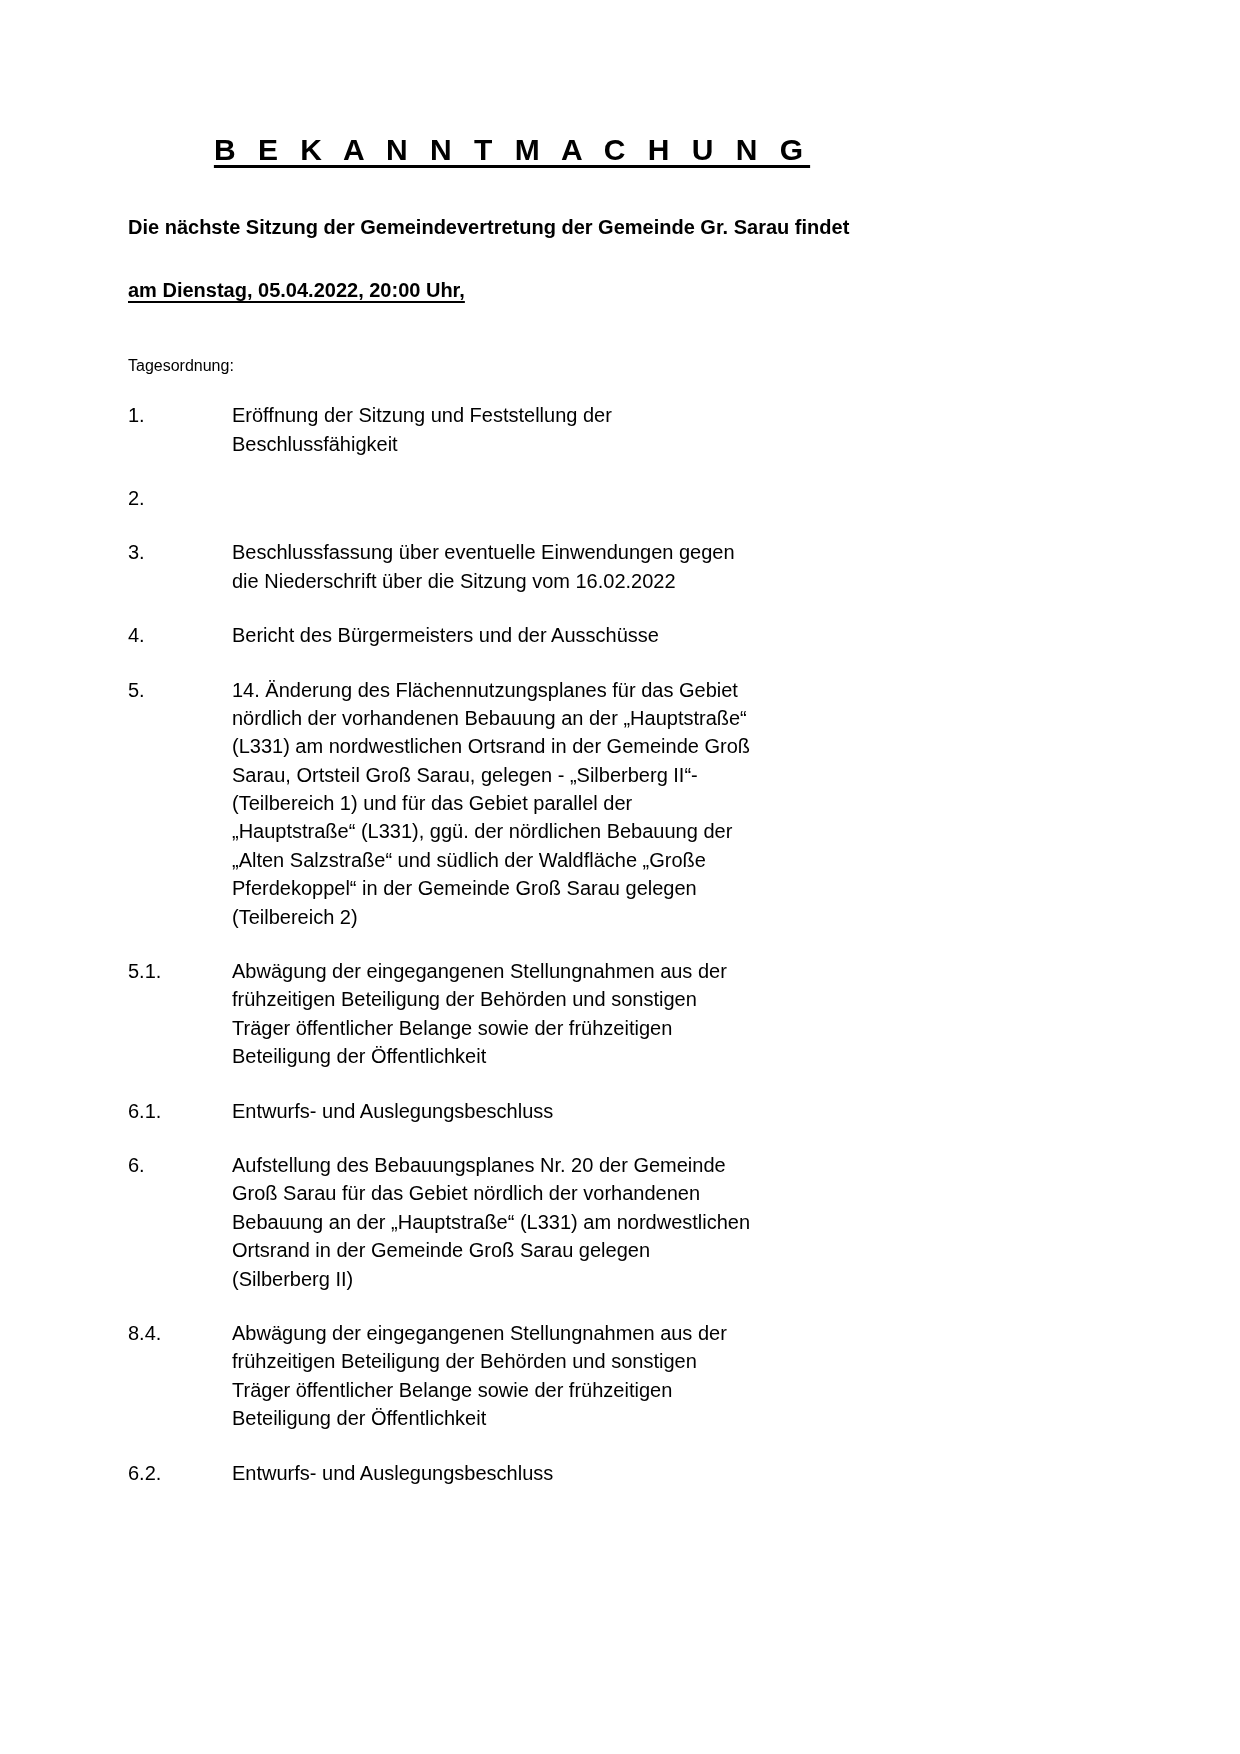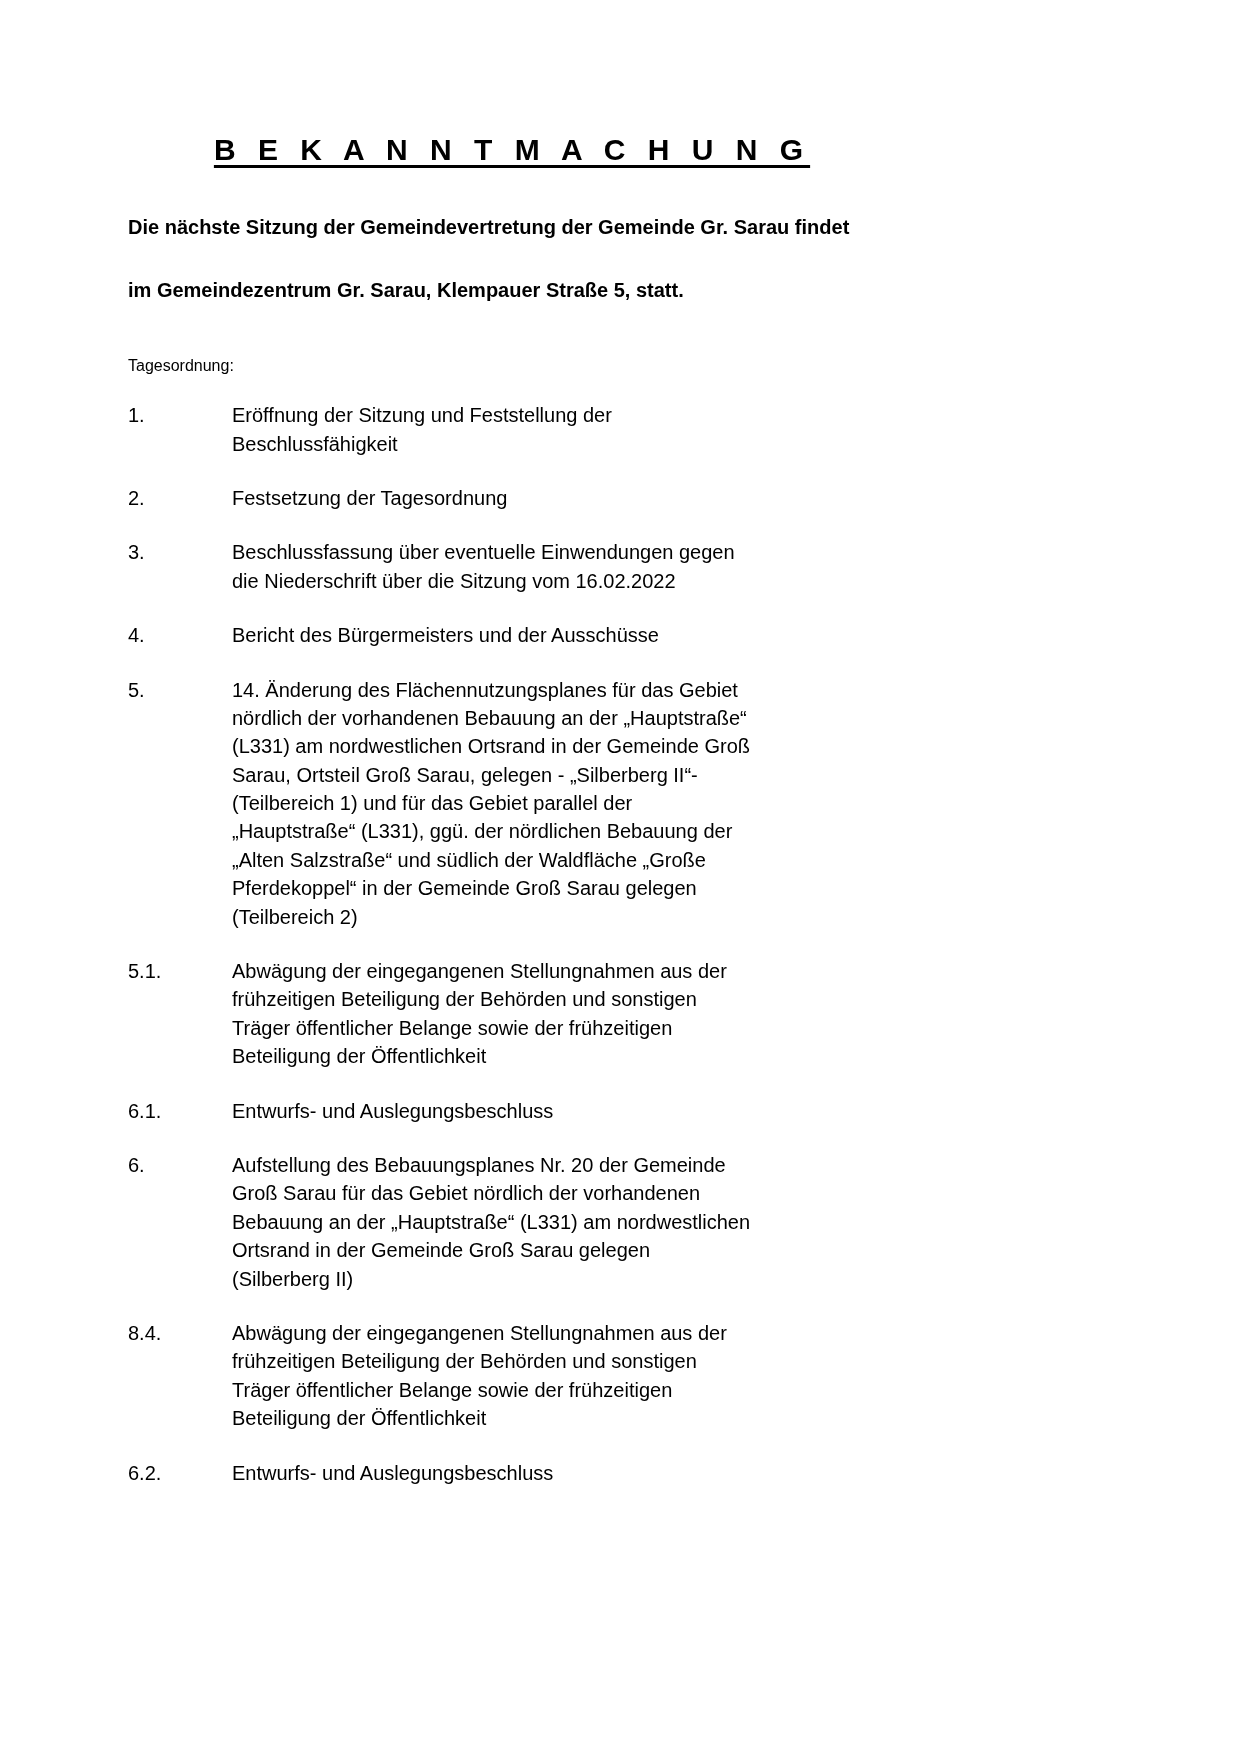--- a/index.html
+++ b/index.html
@@ -72,35 +72,34 @@
   }
 </style>
 </head>
 <body>
 
 <div class="page">
 
   <h1 class="doc-title">B E K A N N T M A C H U N G</h1>
 
   <p class="lead">Die nächste Sitzung der Gemeindevertretung der Gemeinde Gr. Sarau findet</p>
-  <p class="lead">im Gemeindezentrum Gr. Sarau, Klempauer Straße 5, statt.</p>
+  <p class="lead underlined">am Dienstag, 05.04.2022, 20:00 Uhr,</p>
 
   <h2 class="section-heading">Tagesordnung:</h2>
 
   <ul class="agenda">
 
     <li class="agenda-item">
       <span class="agenda-num">1.</span>
       <span class="agenda-text">Eröffnung der Sitzung und Feststellung der
 Beschlussfähigkeit</span>
     </li>
 
     <li class="agenda-item">
       <span class="agenda-num">2.</span>
-      <span class="agenda-text">Festsetzung der Tagesordnung</span>
     </li>
 
     <li class="agenda-item">
       <span class="agenda-num">3.</span>
       <span class="agenda-text">Beschlussfassung über eventuelle Einwendungen gegen
 die Niederschrift über die Sitzung vom 16.02.2022</span>
     </li>
 
     <li class="agenda-item">
       <span class="agenda-num">4.</span>

